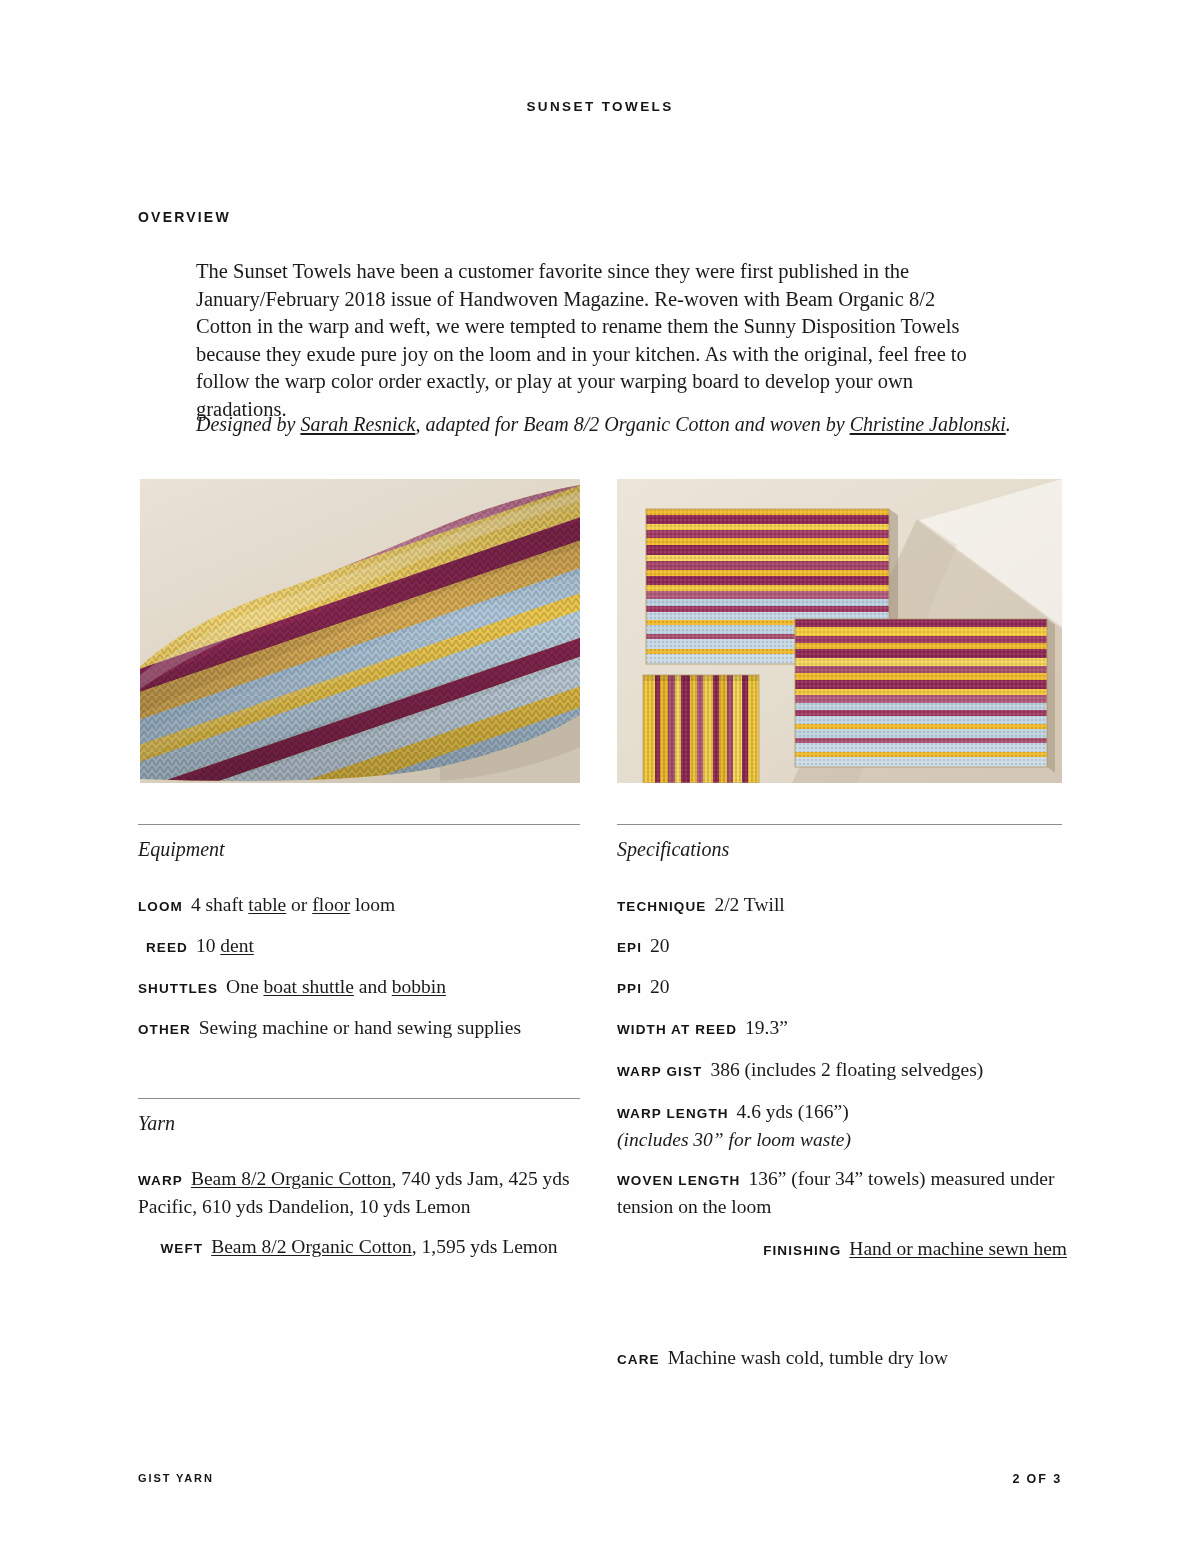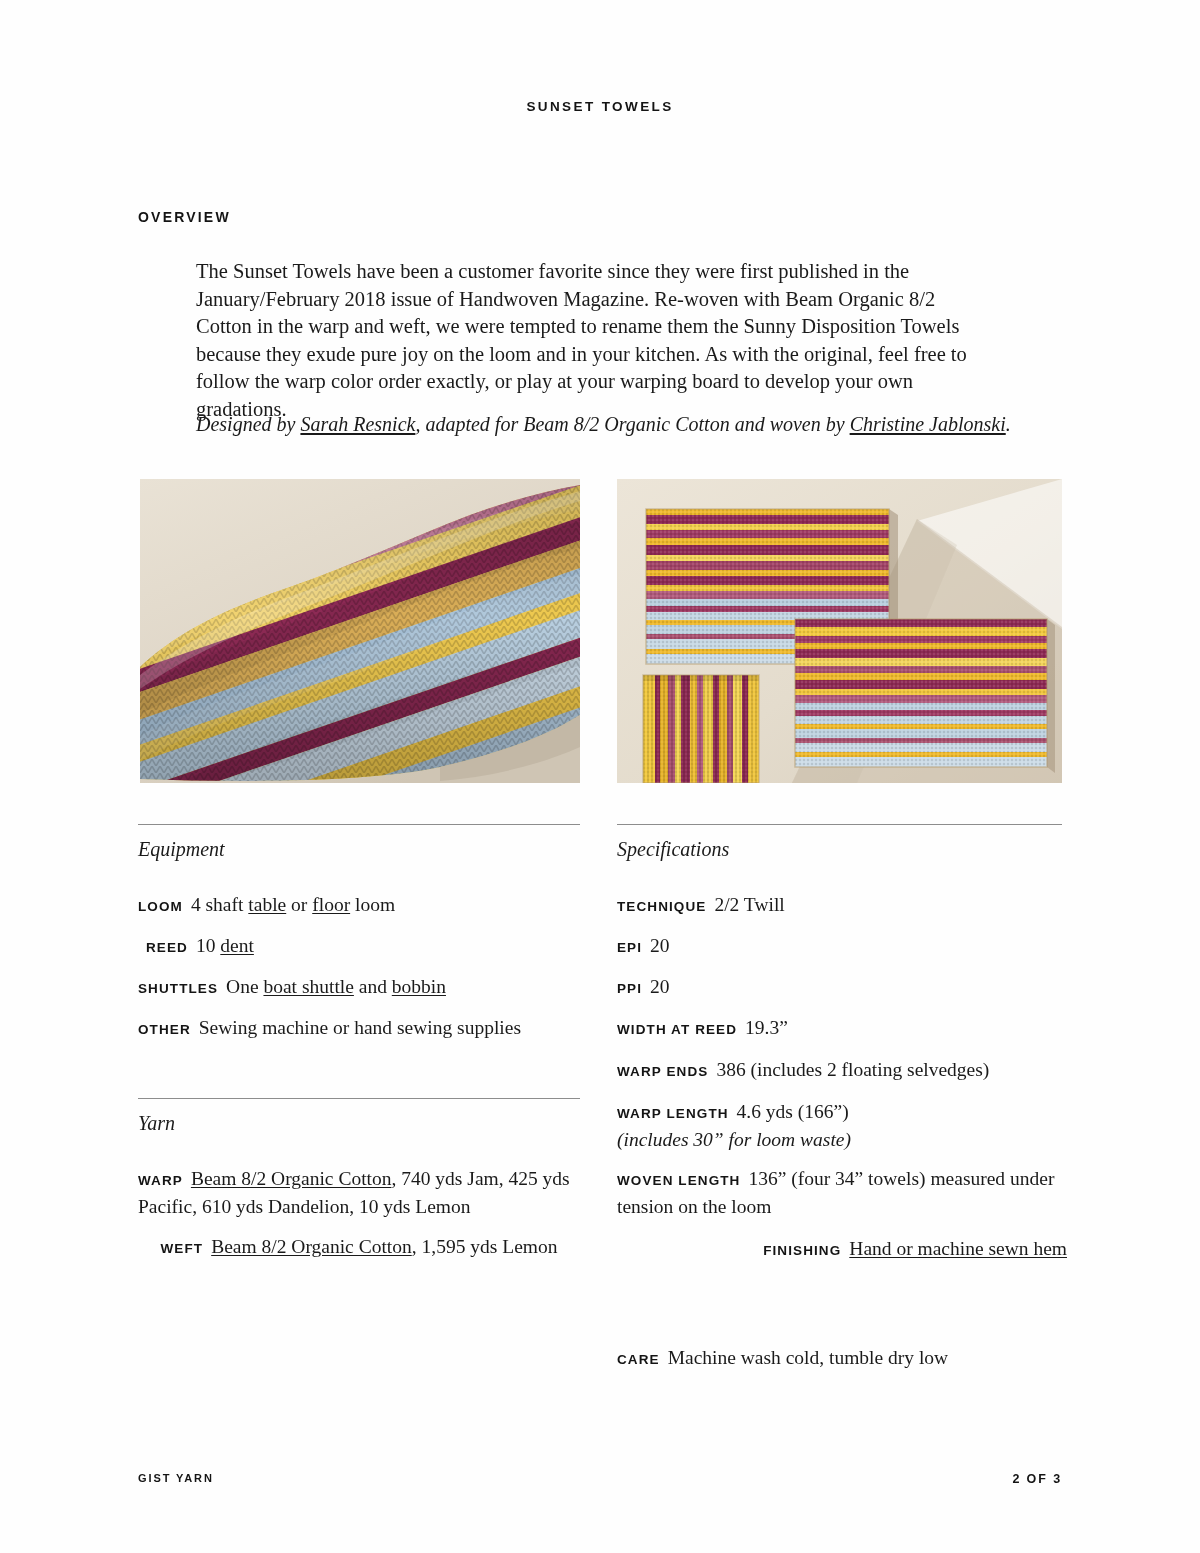--- a/index.html
+++ b/index.html
@@ -383,21 +383,21 @@
 
   <div class="entry" style="left:617px; top:974px; width:450px;">
     <span class="k">PPI</span><span>20</span>
   </div>
 
   <div class="entry" style="left:617px; top:1015px; width:450px;">
     <span class="k">WIDTH AT REED</span><span>19.3”</span>
   </div>
 
   <div class="entry" style="left:617px; top:1057px; width:460px;">
-    <span class="k">WARP ENDS</span><span>386 (includes 2 floating selvedges)</span>
+    <span class="k">WARP GIST</span><span>386 (includes 2 floating selvedges)</span>
   </div>
 
   <div class="entry" style="left:617px; top:1099px; width:460px;">
     <span class="k">WARP LENGTH</span><span>4.6 yds (166”)</span><br>
     <span class="note">(includes 30” for loom waste)</span>
   </div>
 
   <div class="entry" style="left:617px; top:1166px; width:448px;">
     <span class="k">WOVEN LENGTH</span><span>136” (four 34” towels) measured under tension on the loom</span>
   </div>

